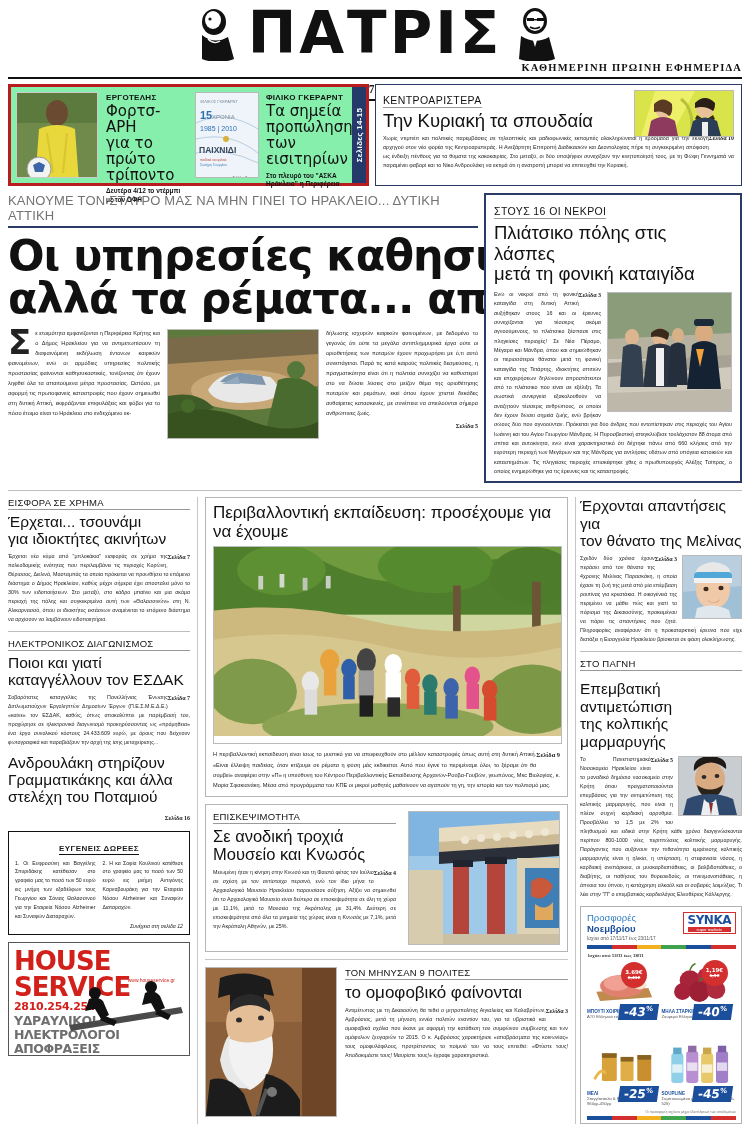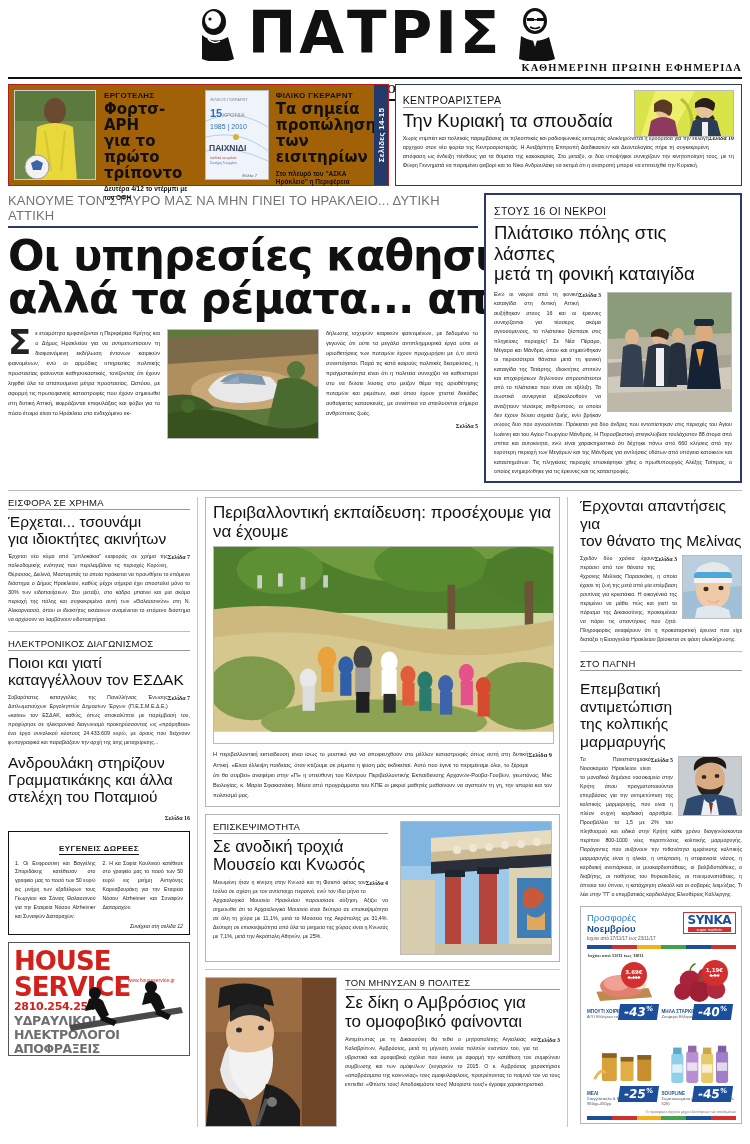--- a/index.html
+++ b/index.html
@@ -31,27 +31,27 @@
     margin-top:4px;padding:0 2px;
   }
   .infobar .left{font-size:7px;font-family:"Liberation Serif", serif;}
   .infobar .left b{font-size:11px;font-weight:normal;}
   .infobar .center{font-size:11.5px;font-weight:bold;font-family:"Liberation Serif", serif;letter-spacing:.4px;}
   .infobar .right{font-size:9px;font-family:"Liberation Serif", serif;}
 
   
   .teaser-row{display:flex;gap:6px;margin-top:6px;height:102px;}
   .teaser-sports{
-    flex:0 0 360px;border:1px solid #b91c1c;background:#a16207;
+    flex:0 0 360px;border:3px solid #b91c1c;background:#86efac;
     display:flex;position:relative;box-sizing:border-box;
   }
   .ts-photo{flex:0 0 80px;margin:5px 4px 5px 5px;position:relative;overflow:hidden;border:1px solid #ccc;}
   .ts-col{flex:1;padding:6px 4px 4px 4px;min-width:0;}
   .kicker-sm{font-size:8px;font-weight:bold;letter-spacing:.3px;color:#111;}
-  .ts-head{font-size:15px;font-weight:bold;line-height:1.06;color:#111;margin-top:2px;font-family:"DejaVu Sans",sans-serif;}
+  .ts-head{font-size:15px;font-weight:normal;line-height:1.06;color:#111;margin-top:2px;font-family:"DejaVu Sans",sans-serif;}
   .ts-sub{font-size:6.5px;font-weight:bold;line-height:1.35;margin-top:4px;color:#111;}
   .ts-book{flex:0 0 62px;margin:5px 3px;border:1px solid #b9b9b9;position:relative;overflow:hidden;background:#eef3f8;}
   .ts-side{flex:0 0 14px;background:#243a6b;color:#fff;position:relative;}
   .ts-side span{
     position:absolute;left:50%;top:50%;
     transform:translate(-50%,-50%) rotate(-90deg);
     white-space:nowrap;font-size:8px;font-weight:bold;letter-spacing:.3px;
   }
   .teaser-pol{
     flex:1;border:1px solid #2b3a66;background:#fff;padding:5px 7px;box-sizing:border-box;position:relative;
@@ -543,32 +543,31 @@
             <path d="M14 92 q6 -26 10 -24 q-6 36 20 52 q-24 4 -30 -28z" fill="#e8e8e8"></path>
             <path d="M4 112 q18 -6 34 14 l8 22 h-46z" fill="#1c1c1c"></path>
             <path d="M60 106 q22 4 34 26 l0 16 h-44z" fill="#1c1c1c"></path>
             <rect x="54" y="120" width="4" height="28" fill="#555" transform="rotate(20 56 134)"></rect>
             <circle cx="66" cy="124" r="5" fill="#777"></circle>
           </svg>
         </div>
         <div class="am-right">
           <span class="blk-kicker">ΤΟΝ ΜΗΝΥΣΑΝ 9 ΠΟΛΙΤΕΣ</span>
           <div class="blk-head" style="font-size:17px;">
-            <div>Σε δίκη ο Αμβρόσιος για</div>
             <div>το ομοφοβικό φαίνονται</div>
           </div>
           <div class="blk-body">
             <span class="pg">Σελίδα 3</span>
             <span>Αντιμέτωπος με τη Δικαιοσύνη θα τεθεί ο μητροπολίτης Αιγιαλείας και Καλαβρύτων, Αμβρόσιος, μετά τη μήνυση εννέα πολιτών εναντίον του, για τα υβριστικά και ομοφοβικά σχόλια που έκανε με αφορμή την κατάθεση του συμφώνου συμβίωσης και των ομόφυλων ζευγαριών το 2015. Ο κ. Αμβρόσιος χαρακτήρισε «αποβράσματα της κοινωνίας» τους ομοφυλόφιλους, προτρέποντας το ποίμνιό του να τους επιτεθεί: «Φτύστε τους! Αποδοκιμάστε τους! Μαυρίστε τους!» έγραφε χαρακτηριστικά.</span>
           </div>
         </div>
       </div>
     </div>
 
-    <div class="col-r sep-v" style="padding-left:12px;">
+    <div class="col-r sep-v" style="padding-left:4px;">
 
       <div class="blk">
         <div class="rc-head">
           <div>Έρχονται απαντήσεις για</div>
           <div>τον θάνατο της Μελίνας</div>
         </div>
         <div class="rc-body">
           <div class="rc-img">
             <svg class="ph" viewBox="0 0 58 62" preserveAspectRatio="none">
               <rect width="58" height="62" fill="#b9cfe0"></rect>

